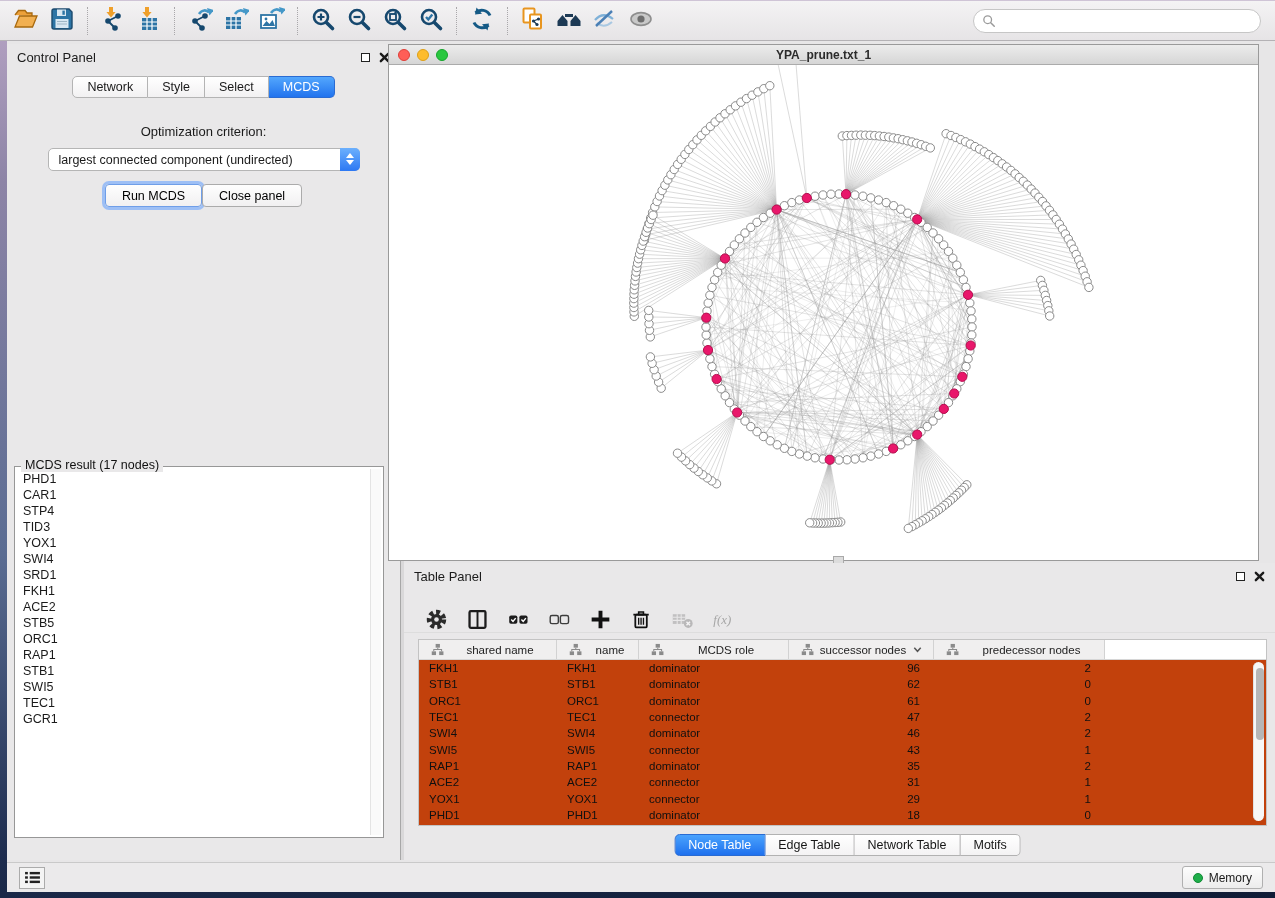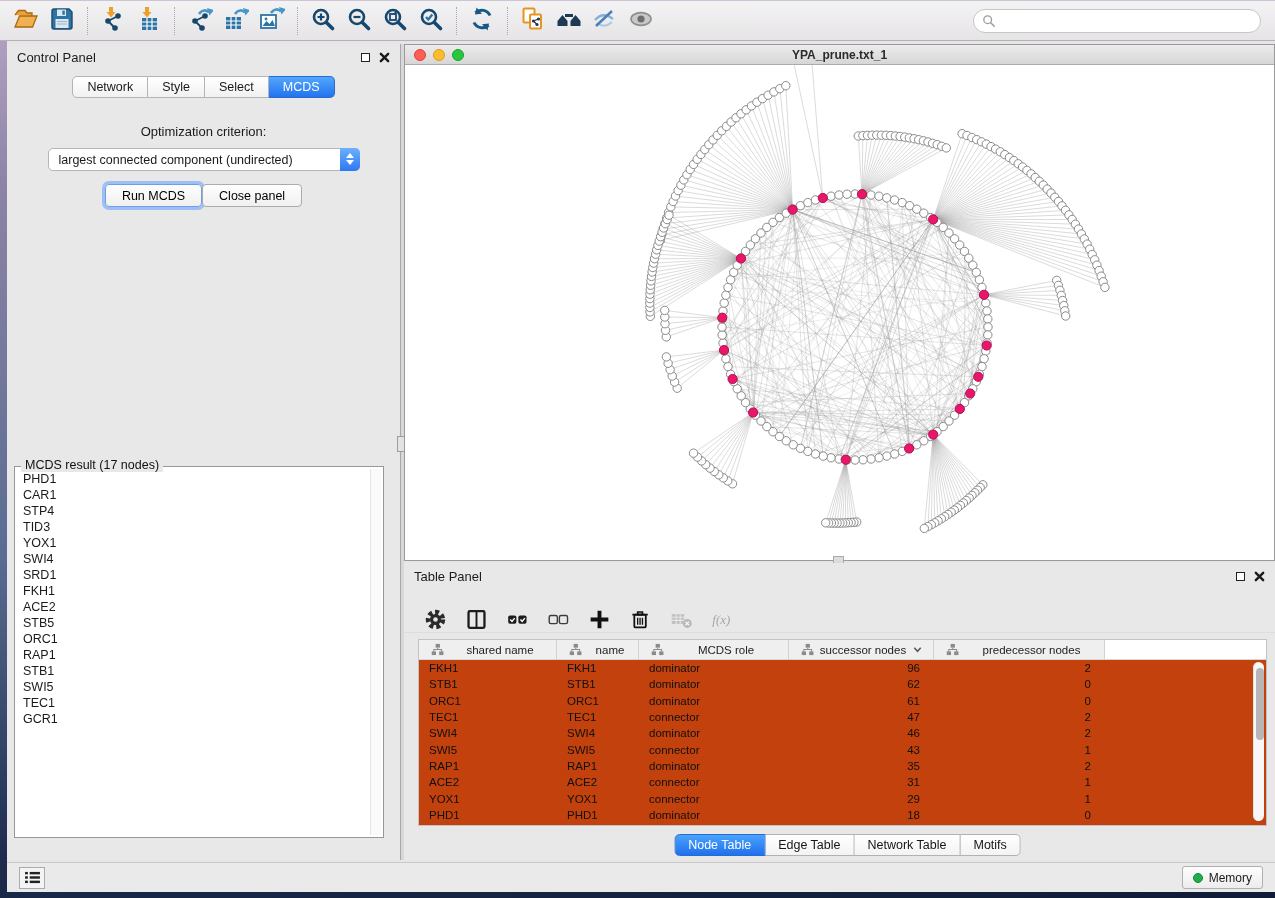--- a/index.html
+++ b/index.html
@@ -72,34 +72,34 @@
     position:absolute; top:-9px; left:6px; background:#e9e8e9; padding:0 4px; font-size:12.5px; color:#111;
   }
   .mcds-list { position:absolute; inset:4px 14px 3px 3px; overflow:hidden; }
   .mcds-item { font-size:12.5px; line-height:16px; padding-left:5px; }
   .list-scroll { position:absolute; top:2px; right:2px; bottom:2px; width:11px; background:#fafafa; border-left:1px solid #e4e4e4; }
   
   .v-split { position:absolute; left:400px; top:44px; width:4px; height:816px; background:#d9d8d9; border-left:1px solid #a7a7a7; }
   .v-split .handle { position:absolute; left:-4px; top:392px; width:9px; height:16px; background:#e3e3e3; border:1px solid #9e9e9e; }
   .h-split-handle { position:absolute; left:833px; top:556px; width:11px; height:8px; background:#dcdcdc; border:1px solid #a9a9a9; }
   
-  .network-window { position:absolute; left:404px; top:44px; width:871px; height:517px; border:1px solid #9a9a9a; background:#fff; }
+  .network-window { position:absolute; left:388px; top:44px; width:871px; height:517px; border:1px solid #9a9a9a; background:#fff; }
   .net-titlebar {
     height:20px; background:linear-gradient(#ececec,#d6d6d6); border-bottom:1px solid #ababab;
     display:flex; align-items:center; position:relative;
   }
   .lights { display:flex; gap:7px; padding-left:9px; }
   .light { width:12px; height:12px; border-radius:50%; }
   .net-title { position:absolute; left:0; right:0; text-align:center; font-size:12px; font-weight:700; color:#2b2b2b; }
   .net-body { position:relative; width:869px; height:495px; background:#fff; overflow:hidden; }
   .net-body svg { position:absolute; left:0; top:0; }
   
   .table-panel { position:absolute; left:404px; top:563px; width:871px; height:297px; background:#e9e8e9; }
   .tp-toolbar { height:44px; display:flex; align-items:center; gap:17px; padding-left:20px; border-bottom:1px solid #dddddd; }
-  .tp-btn { width:24px; height:24px; display:flex; align-items:center; justify-content:flex-start;margin-top:20px; }
+  .tp-btn { width:24px; height:24px; display:flex; align-items:center; justify-content:center;margin-top:20px; }
   .tp-btn svg { width:23px; height:23px; }
   .tbl { position:absolute; left:14px; top:76px; right:8px; bottom:34px; background:#c2410c; border:1px solid #c3c3c3; overflow:hidden; }
   .tbl-header { display:flex; height:20px; background:#f0efef; border-bottom:1px solid #d6d6d6; }
   .th {
     display:flex; align-items:center; font-size:11.5px; color:#222;
     border-right:1px solid #d2d2d2; background:#f0efef; position:relative;
   }
   .th .tree { margin-left:6px; }
   .th .lbl { flex:1; text-align:center; padding:0 4px; white-space:nowrap; }
   .th svg.tree { width:13px; height:13px; }

